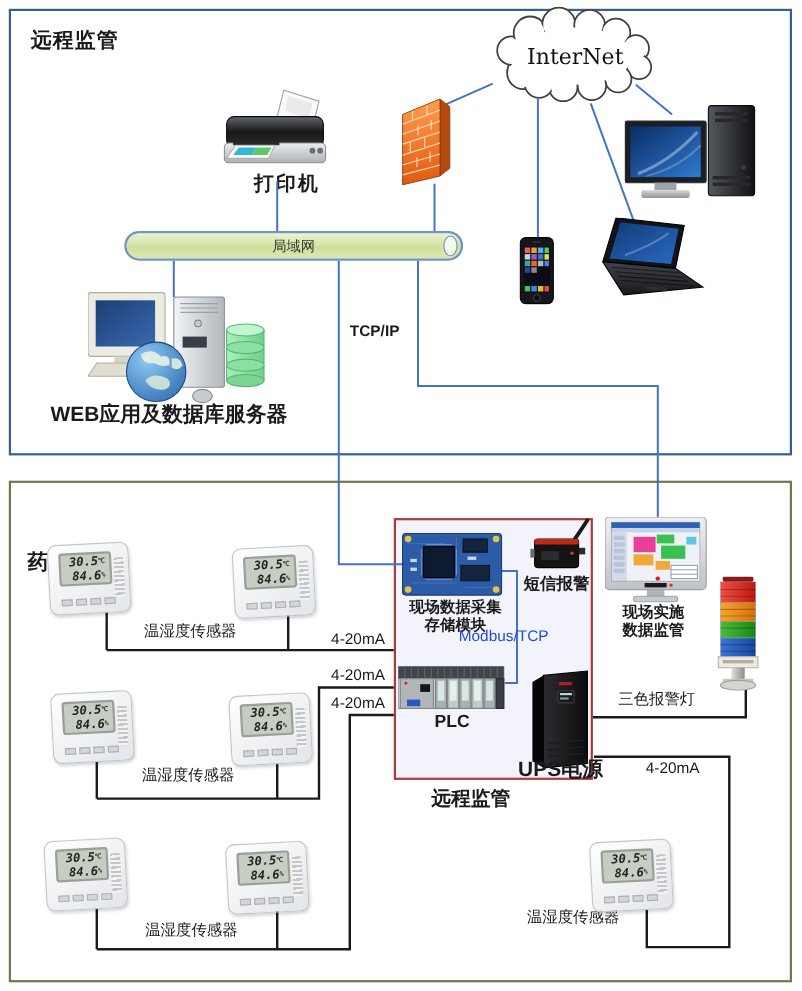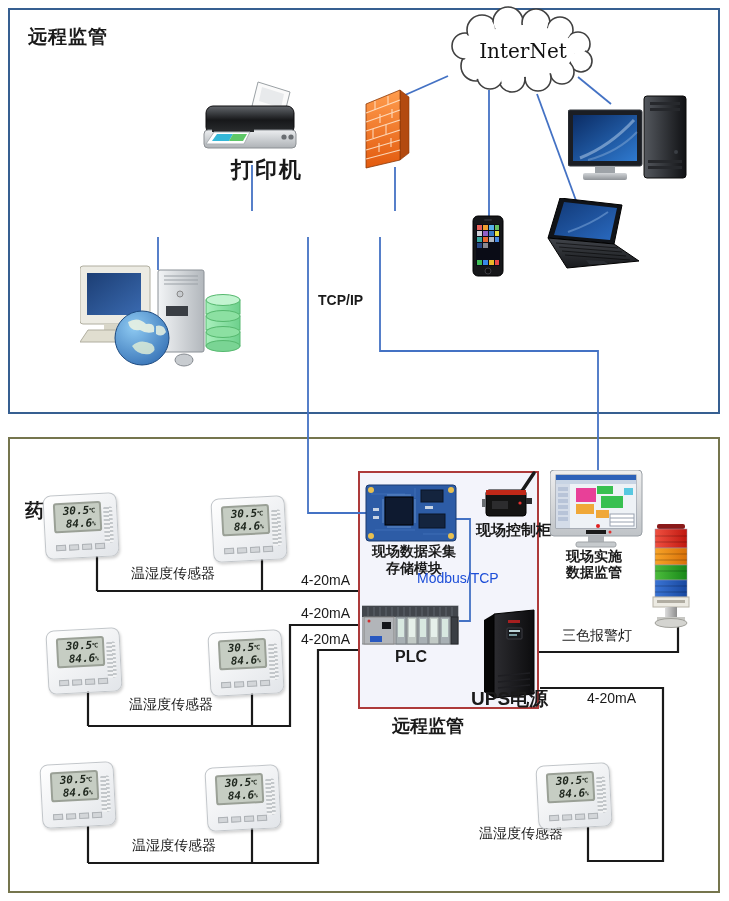--- a/index.html
+++ b/index.html
@@ -233,20 +233,24 @@
     <polygon points="2,40 68,46 93,63 21,70" fill="url(#lbase)" stroke="#000"></polygon>
     <g stroke="#000" stroke-width="1" opacity="0.55">
       <line x1="10" y1="45" x2="72" y2="50"></line>
         <line x1="13" y1="49" x2="76" y2="54"></line>
       <line x1="16" y1="53" x2="80" y2="58"></line>
         <line x1="19" y1="57" x2="84" y2="62"></line>
     </g>
     <polygon points="40,62 58,63 62,66 43,66" fill="#2a2d33"></polygon>
   </svg>
 
+  <div class="lan">
+    <span>局域网</span>
+    <i class="lan-end"></i>
+  </div>
 
   <svg class="icon" style="left:80px;top:260px;" width="165" height="110" viewBox="0 0 165 110">
     <defs>
       <linearGradient id="srv" x1="0" y1="0" x2="1" y2="0">
           <stop offset="0" stop-color="#f2f4f6"></stop>
           <stop offset="1" stop-color="#b2b7bc"></stop>
         </linearGradient>
       <linearGradient id="crt" x1="0" y1="0" x2="1" y2="1">
           <stop offset="0" stop-color="#1c3e74"></stop>
           <stop offset="1" stop-color="#3a6ab0"></stop>
@@ -279,21 +283,22 @@
       <rect x="126" y="72" width="34" height="14" fill="url(#dbg)" stroke="#55b86e"></rect>
       <ellipse cx="143" cy="86" rx="17" ry="5.5" fill="#7ad494" stroke="#55b86e"></ellipse>
       <rect x="126" y="56" width="34" height="14" fill="url(#dbg)" stroke="#55b86e"></rect>
       <ellipse cx="143" cy="72" rx="17" ry="5.5" fill="#8ce0a2" stroke="#55b86e"></ellipse>
       <rect x="126" y="40" width="34" height="14" fill="url(#dbg)" stroke="#55b86e"></rect>
       <ellipse cx="143" cy="56" rx="17" ry="5.5" fill="#8ce0a2" stroke="#55b86e"></ellipse>
       <ellipse cx="143" cy="40" rx="17" ry="5.5" fill="#c2f4d0" stroke="#55b86e"></ellipse>
     </g>
   </svg>
 
-  <div class="lbl lbl-b" style="left:231px;top:155px;font-size:22px;letter-spacing:2px;">打印机</div>
+  <div class="lbl lbl-b" style="left:231px;top:155px;font-size:18px;letter-spacing:2px;">打印机</div>
+  <div class="lbl lbl-b" style="left:46px;top:364px;font-size:19px;">WEB应用及数据库服务器</div>
   <div class="lbl lbl-b" style="left:318px;top:292px;font-size:14px;">TCP/IP</div>
 
   <svg class="icon" style="left:365px;top:484px;" width="92" height="58" viewBox="0 0 92 58">
     <rect x="1" y="1" width="90" height="56" rx="3" fill="#2d5ca6" stroke="#1a3a70"></rect>
     <g stroke="#4a7ac0" stroke-width="0.8" opacity="0.8">
       <line x1="6" y1="10" x2="40" y2="10"></line>
         <line x1="10" y1="46" x2="50" y2="46"></line>
       <line x1="58" y1="50" x2="84" y2="50"></line>
         <line x1="50" y1="4" x2="50" y2="14"></line>
     </g>
@@ -462,21 +467,21 @@
     <rect x="9" y="76" width="28" height="3" fill="#8a8478" opacity="0.6"></rect>
     <rect x="17" y="83" width="12" height="11" fill="url(#apol)"></rect>
     <rect x="9" y="93" width="28" height="5" fill="#c8c8c4"></rect>
     <ellipse cx="23" cy="99" rx="16" ry="4.5" fill="#d4d4d0" stroke="#a0a09a"></ellipse>
   </svg>
 
   <div class="daq-lbl">
     <div>现场数据采集</div>
     <div>存储模块</div>
   </div>
-  <div class="lbl lbl-b" style="left:476px;top:521px;font-size:15px;z-index:4;">现场控制柜</div>
+  <div class="lbl lbl-b" style="left:476px;top:521px;font-size:15px;z-index:4;">短信报警</div>
   <div class="lbl" style="left:417px;top:570px;font-size:14px;color:#1d4ed8;z-index:4;">Modbus/TCP</div>
   <div class="lbl lbl-b" style="left:395px;top:648px;font-size:16px;z-index:4;">PLC</div>
   <div class="lbl lbl-b" style="left:471px;top:686px;font-size:19px;z-index:4;">UPS电源</div>
   <div class="lbl lbl-b" style="left:392px;top:714px;font-size:18px;">远程监管</div>
 
   <div class="mon-lbl">
     <div>现场实施</div>
     <div>数据监管</div>
   </div>
   <div class="lbl" style="left:562px;top:627px;font-size:14px;">三色报警灯</div>

